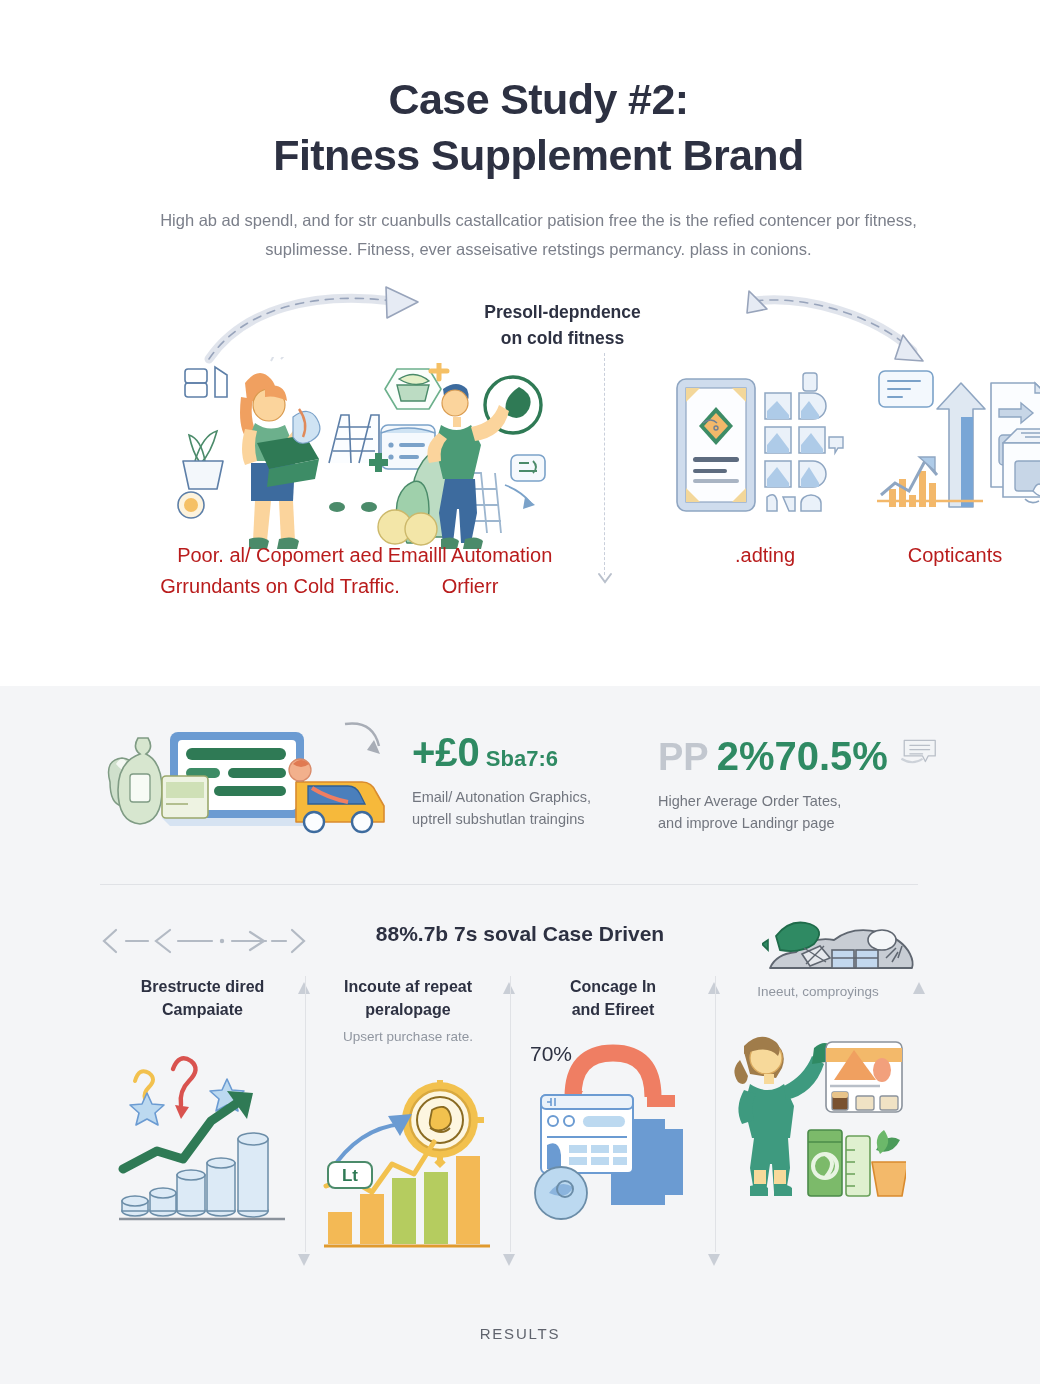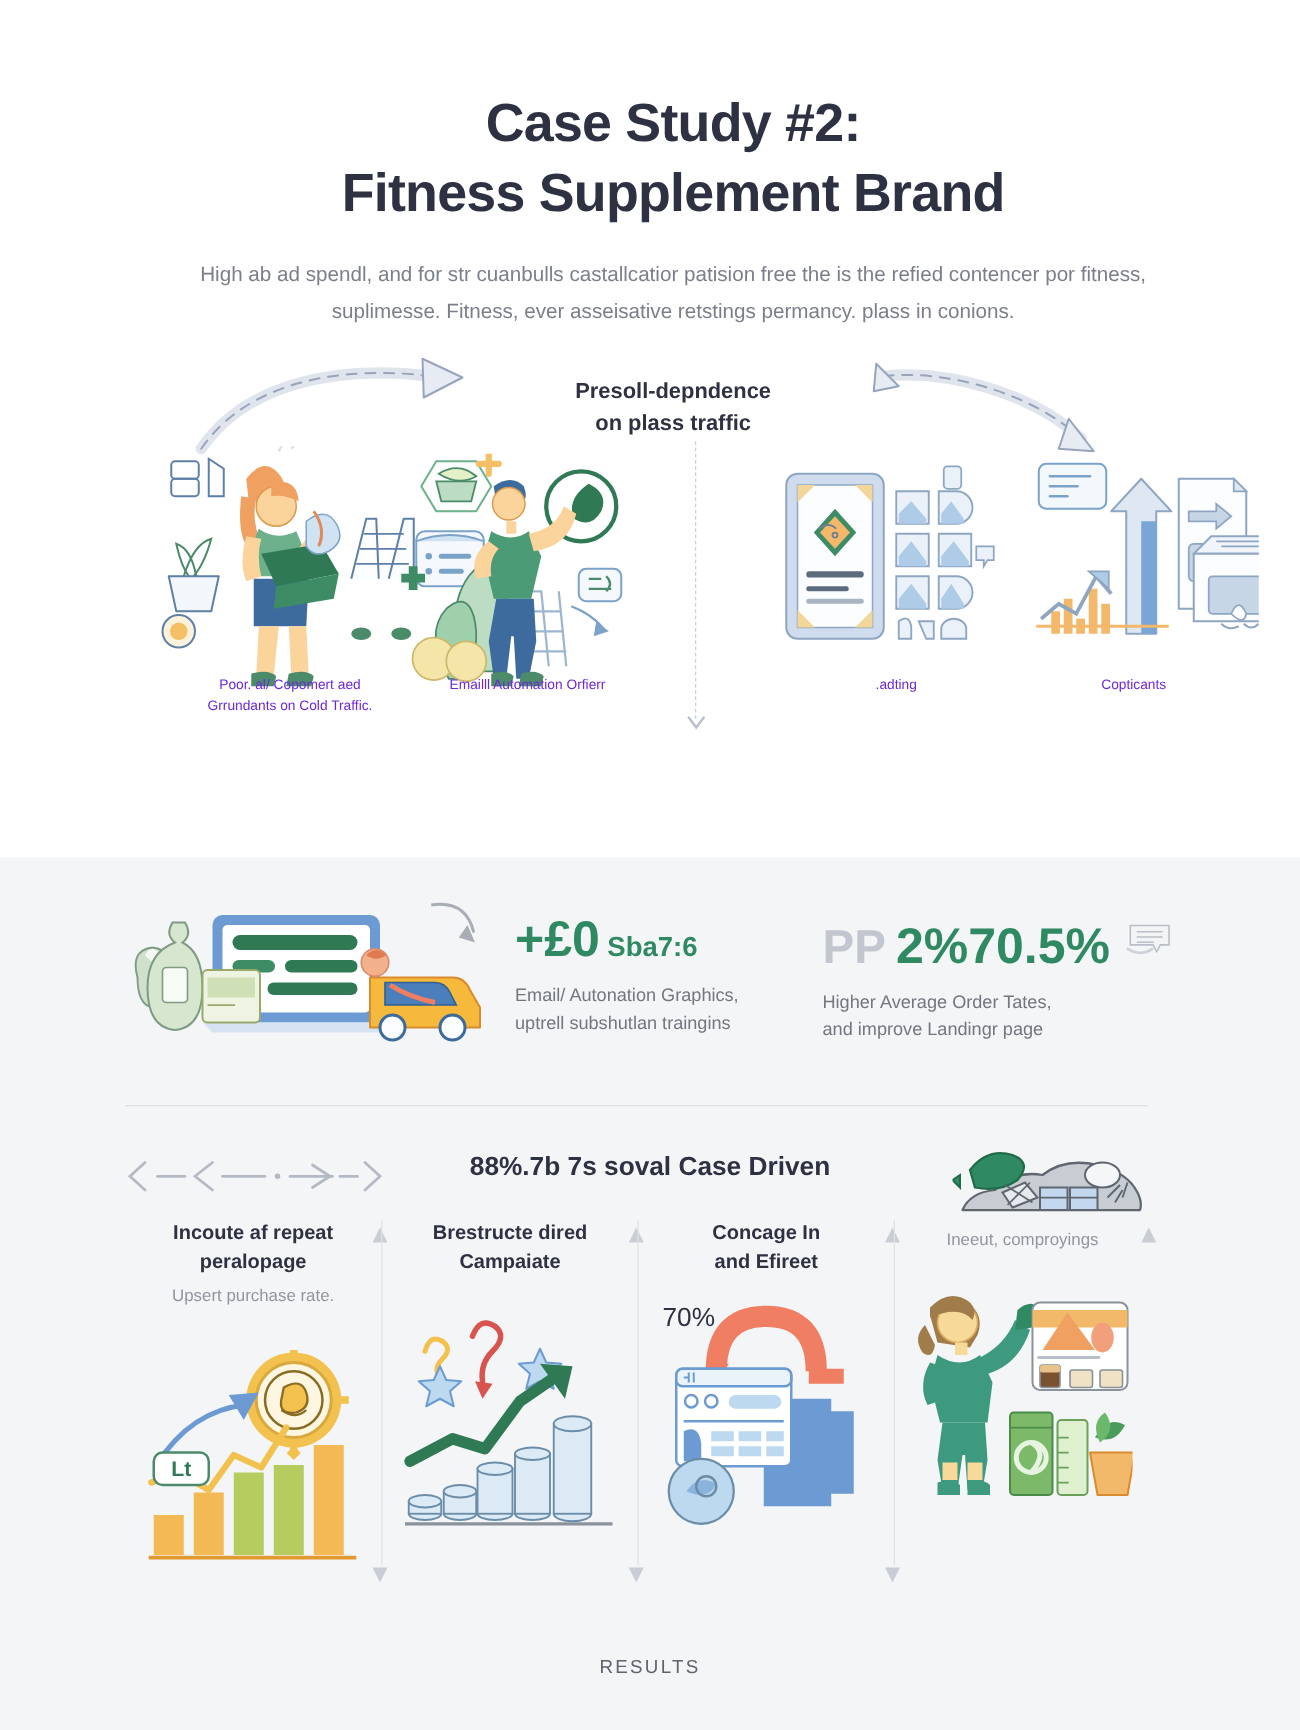--- a/index.html
+++ b/index.html
@@ -39,20 +39,21 @@
     color: #7b7f8a;
     padding: 0 20px;
     font-weight: 400;
   }
 
   
   .flow {
     position: relative;
     height: 370px;
     margin-top: 20px;
+    margin-left: 48px;
   }
   .flow-heading {
     position: absolute;
     left: 50%;
     transform: translateX(-50%);
     top: 14px;
     width: 330px;
     text-align: center;
     font-size: 17.5px;
     font-weight: 700;
@@ -76,23 +77,23 @@
     left: 512px;
     top: 286px;
   }
 
   .illus-row { position: absolute; top: 72px; left: 0; width: 1040px; height: 300px; }
   .illus { position: absolute; }
 
   .cap {
     position: absolute;
     text-align: center;
-    font-size: 11px;
+    font-size: 20px;
     line-height: 1.55;
-    color: #6d28d9;
+    color: #b91c1c;
   }
 
   
   .grey {
     position: absolute;
     top: 686px;
     left: 0;
     width: 1040px;
     height: 698px;
     background: #f4f5f7;
@@ -239,21 +240,21 @@
   <div class="flow">
 
     <svg class="arrow-left" width="240" height="80" viewBox="0 0 240 80">
       <path d="M6 74 C40 24 110 6 190 16" fill="none" stroke="#c6cedd" stroke-width="9" stroke-linecap="round" opacity="0.55"></path>
       <path d="M6 74 C40 24 110 6 190 16" fill="none" stroke="#98a4bb" stroke-width="1.6" stroke-dasharray="8 7" stroke-linecap="round"></path>
       <path d="M183 2 L215 17 L184 33 Z" fill="#e6ebf4" stroke="#98a4bb" stroke-width="1.6" stroke-linejoin="round"></path>
     </svg>
 
     <div class="flow-heading">
       <div>Presoll-depndence</div>
-      <div>on plass traffic</div>
+      <div>on cold fitness</div>
     </div>
 
     <svg class="arrow-right" width="200" height="80" viewBox="0 0 200 80">
       <path d="M10 12 C60 6 130 26 168 62" fill="none" stroke="#c6cedd" stroke-width="9" stroke-linecap="round" opacity="0.55"></path>
       <path d="M10 12 C60 6 130 26 168 62" fill="none" stroke="#98a4bb" stroke-width="1.6" stroke-dasharray="8 7" stroke-linecap="round"></path>
       <path d="M4 2 L2 24 L22 20 Z" fill="#e6ebf4" stroke="#98a4bb" stroke-width="1.6" stroke-linejoin="round"></path>
       <path d="M158 46 L178 72 L150 70 Z" fill="#e6ebf4" stroke="#98a4bb" stroke-width="1.6" stroke-linejoin="round"></path>
     </svg>
 
     <div class="vdivider"></div>
@@ -524,20 +525,64 @@
           <path d="M42 34 l22 14 M62 32 l-18 18" stroke="#5f6670" stroke-width="1.4"></path>
           <rect x="70" y="36" width="22" height="18" fill="#c3d8ee" stroke="#5f6670" stroke-width="1.6"></rect>
           <rect x="94" y="36" width="22" height="18" fill="#c3d8ee" stroke="#5f6670" stroke-width="1.6"></rect>
           <path d="M70 44 h46" stroke="#5f6670" stroke-width="1.4"></path>
           <ellipse cx="120" cy="26" rx="14" ry="10" fill="#f4f6f8" stroke="#5f6670" stroke-width="1.6"></ellipse>
           <path d="M134 34 l-10 10 M136 38 l-6 10 M140 32 l-4 12" stroke="#5f6670" stroke-width="1.5"></path>
         </svg>
       </div>
 
       <div class="cols">
+
+        <div class="col">
+          <div class="col-title">
+            <div>Brestructe dired</div>
+            <div>Campaiate</div>
+          </div>
+          <div class="col-sub"></div>
+          <div class="col-illus">
+            <svg width="172" height="182" viewBox="0 0 172 182">
+              <path d="M18 38 q4 -14 14 -8 q8 6 0 14 q-6 6 -4 12" fill="none" stroke="#f2c14e" stroke-width="4" stroke-linecap="round"></path>
+              <circle cx="26" cy="74" r="3.4" fill="#f2c14e"></circle>
+              <path d="M56 26 q6 -16 18 -8 q10 8 -2 20 q-10 10 -8 24" fill="none" stroke="#d9534f" stroke-width="4.4" stroke-linecap="round"></path>
+              <path d="M58 62 l6 14 l8 -12 Z" fill="#d9534f"></path>
+              <path d="M110 36 l5 11 l12 1 l-9 8 l3 12 l-11 -6 l-11 6 l3 -12 l-9 -8 l12 -1 Z" fill="#bcd9f0" stroke="#6b9bd2" stroke-width="1.6" stroke-linejoin="round"></path>
+              <path d="M30 50 l5 11 l12 1 l-9 8 l3 12 l-11 -6 l-11 6 l3 -12 l-9 -8 l12 -1 Z" fill="#bcd9f0" stroke="#6b9bd2" stroke-width="1.6" stroke-linejoin="round"></path>
+              <path d="M6 126 L40 108 L66 116 L94 78 L126 56" fill="none" stroke="#2f7a55" stroke-width="9" stroke-linecap="round" stroke-linejoin="round"></path>
+              <path d="M110 48 L136 50 L130 76 Z" fill="#2f7a55"></path>
+              <g fill="#dceaf6" stroke="#6b8da8" stroke-width="1.5">
+                <ellipse cx="18" cy="168" rx="13" ry="5"></ellipse>
+                  <rect x="5" y="158" width="26" height="10"></rect>
+                  <ellipse cx="18" cy="158" rx="13" ry="5"></ellipse>
+                <ellipse cx="46" cy="168" rx="13" ry="5"></ellipse>
+                  <rect x="33" y="150" width="26" height="18"></rect>
+                  <ellipse cx="46" cy="150" rx="13" ry="5"></ellipse>
+                <ellipse cx="74" cy="168" rx="14" ry="5"></ellipse>
+                  <rect x="60" y="132" width="28" height="36"></rect>
+                  <ellipse cx="74" cy="132" rx="14" ry="5"></ellipse>
+                <ellipse cx="104" cy="168" rx="14" ry="5"></ellipse>
+                  <rect x="90" y="120" width="28" height="48"></rect>
+                  <ellipse cx="104" cy="120" rx="14" ry="5"></ellipse>
+                <ellipse cx="136" cy="168" rx="15" ry="6"></ellipse>
+                  <rect x="121" y="96" width="30" height="72"></rect>
+                  <ellipse cx="136" cy="96" rx="15" ry="6"></ellipse>
+              </g>
+              <path d="M2 176 h166" stroke="#8a929c" stroke-width="2.6"></path>
+            </svg>
+          </div>
+          <svg class="col-caret-up" width="14" height="16" viewBox="0 0 14 16">
+            <path d="M7 2 L13 14 H1 Z" fill="#c9ced6"></path>
+          </svg>
+          <svg class="col-caret-down" width="14" height="16" viewBox="0 0 14 16">
+            <path d="M7 14 L13 2 H1 Z" fill="#c9ced6"></path>
+          </svg>
+        </div>
 
         <div class="col">
           <div class="col-title">
             <div>Incoute af repeat</div>
             <div>peralopage</div>
           </div>
           <div class="col-sub">Upsert purchase rate.</div>
           <div class="col-illus">
             <svg width="172" height="172" viewBox="0 0 172 172">
               <g transform="translate(118,40)">
@@ -573,64 +618,20 @@
           <svg class="col-caret-up" width="14" height="16" viewBox="0 0 14 16">
             <path d="M7 2 L13 14 H1 Z" fill="#c9ced6"></path>
           </svg>
           <svg class="col-caret-down" width="14" height="16" viewBox="0 0 14 16">
             <path d="M7 14 L13 2 H1 Z" fill="#c9ced6"></path>
           </svg>
         </div>
 
         <div class="col">
           <div class="col-title">
-            <div>Brestructe dired</div>
-            <div>Campaiate</div>
-          </div>
-          <div class="col-sub"></div>
-          <div class="col-illus">
-            <svg width="172" height="182" viewBox="0 0 172 182">
-              <path d="M18 38 q4 -14 14 -8 q8 6 0 14 q-6 6 -4 12" fill="none" stroke="#f2c14e" stroke-width="4" stroke-linecap="round"></path>
-              <circle cx="26" cy="74" r="3.4" fill="#f2c14e"></circle>
-              <path d="M56 26 q6 -16 18 -8 q10 8 -2 20 q-10 10 -8 24" fill="none" stroke="#d9534f" stroke-width="4.4" stroke-linecap="round"></path>
-              <path d="M58 62 l6 14 l8 -12 Z" fill="#d9534f"></path>
-              <path d="M110 36 l5 11 l12 1 l-9 8 l3 12 l-11 -6 l-11 6 l3 -12 l-9 -8 l12 -1 Z" fill="#bcd9f0" stroke="#6b9bd2" stroke-width="1.6" stroke-linejoin="round"></path>
-              <path d="M30 50 l5 11 l12 1 l-9 8 l3 12 l-11 -6 l-11 6 l3 -12 l-9 -8 l12 -1 Z" fill="#bcd9f0" stroke="#6b9bd2" stroke-width="1.6" stroke-linejoin="round"></path>
-              <path d="M6 126 L40 108 L66 116 L94 78 L126 56" fill="none" stroke="#2f7a55" stroke-width="9" stroke-linecap="round" stroke-linejoin="round"></path>
-              <path d="M110 48 L136 50 L130 76 Z" fill="#2f7a55"></path>
-              <g fill="#dceaf6" stroke="#6b8da8" stroke-width="1.5">
-                <ellipse cx="18" cy="168" rx="13" ry="5"></ellipse>
-                  <rect x="5" y="158" width="26" height="10"></rect>
-                  <ellipse cx="18" cy="158" rx="13" ry="5"></ellipse>
-                <ellipse cx="46" cy="168" rx="13" ry="5"></ellipse>
-                  <rect x="33" y="150" width="26" height="18"></rect>
-                  <ellipse cx="46" cy="150" rx="13" ry="5"></ellipse>
-                <ellipse cx="74" cy="168" rx="14" ry="5"></ellipse>
-                  <rect x="60" y="132" width="28" height="36"></rect>
-                  <ellipse cx="74" cy="132" rx="14" ry="5"></ellipse>
-                <ellipse cx="104" cy="168" rx="14" ry="5"></ellipse>
-                  <rect x="90" y="120" width="28" height="48"></rect>
-                  <ellipse cx="104" cy="120" rx="14" ry="5"></ellipse>
-                <ellipse cx="136" cy="168" rx="15" ry="6"></ellipse>
-                  <rect x="121" y="96" width="30" height="72"></rect>
-                  <ellipse cx="136" cy="96" rx="15" ry="6"></ellipse>
-              </g>
-              <path d="M2 176 h166" stroke="#8a929c" stroke-width="2.6"></path>
-            </svg>
-          </div>
-          <svg class="col-caret-up" width="14" height="16" viewBox="0 0 14 16">
-            <path d="M7 2 L13 14 H1 Z" fill="#c9ced6"></path>
-          </svg>
-          <svg class="col-caret-down" width="14" height="16" viewBox="0 0 14 16">
-            <path d="M7 14 L13 2 H1 Z" fill="#c9ced6"></path>
-          </svg>
-        </div>
-
-        <div class="col">
-          <div class="col-title">
             <div>Concage In</div>
             <div>and Efireet</div>
           </div>
           <div class="col-sub"></div>
           <div class="col-illus">
             <svg width="176" height="190" viewBox="0 0 176 190">
               <text x="26" y="26" font-family="'Liberation Sans',sans-serif" font-size="21" fill="#2d3142" text-anchor="middle">70%</text>
               <path d="M48 62 q0 -44 40 -44 q40 0 40 44" fill="none" stroke="#ef7e63" stroke-width="17" stroke-linecap="butt"></path>
               <path d="M40 56 l8 18 l10 -18 Z" fill="#ef7e63"></path>
               <rect x="122" y="60" width="28" height="12" fill="#ef7e63"></rect>

